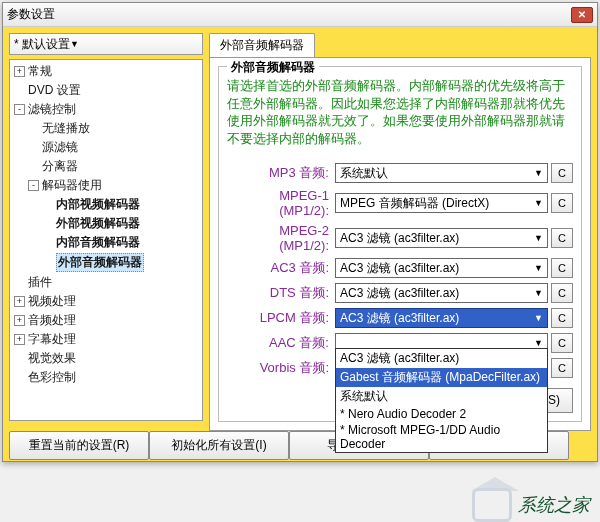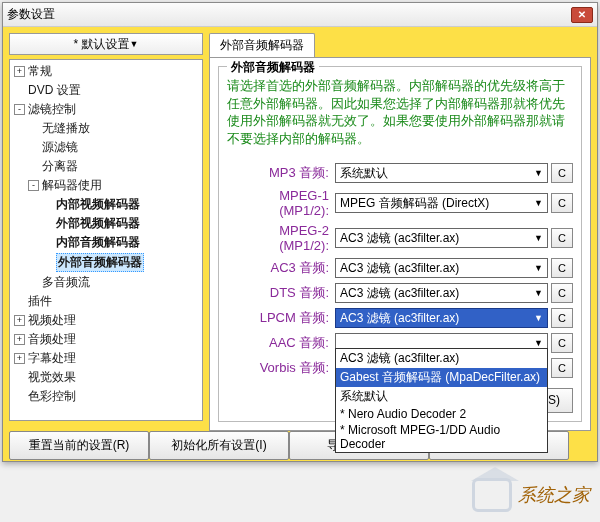--- a/index.html
+++ b/index.html
@@ -7,21 +7,21 @@
 
 .window { width: 596px; height: 460px; margin: 2px; background: #fde047; border: 1px solid #8a8a8a; box-shadow: 0 2px 6px rgba(0,0,0,0.3); }
 
 .titlebar { height: 24px; background: linear-gradient(#fcfcfc,#e8e8e8); border-bottom: 1px solid #ccc; display: flex; align-items: center; padding: 0 4px; font-size: 12px; }
 .titlebar .title { flex: 1; }
 .titlebar .close { width: 22px; height: 16px; background: #c94b3a; border: 1px solid #8a2a1a; border-radius: 2px; display: flex; align-items: center; justify-content: center; color: #fff; font-size: 10px; font-weight: bold; cursor: pointer; }
 
 .body { display: flex; height: 400px; padding: 6px; gap: 6px; }
 
 .left-col { width: 194px; display: flex; flex-direction: column; gap: 4px; }
-.preset-select { height: 22px; border: 1px solid #999; background: linear-gradient(#fff,#eee); font-size: 12px; padding: 0 4px; display: flex; align-items: center; justify-content: center; }
+.preset-select { height: 22px; border: 1px solid #999; background: linear-gradient(#fff,#eee); font-size: 12px; padding: 0 4px; display: flex; align-items: center; justify-content: flex-start; }
 .preset-select .arrow { font-size: 9px; }
 
 .tree { flex: 1; border: 1px solid #999; background: #fff; overflow: auto; font-size: 12px; padding: 2px 0; }
 .tree-node { padding: 1px 0 1px 4px; white-space: nowrap; display: flex; align-items: center; color: #1a1a1a; }
 .tree-node .exp { width: 11px; height: 11px; border: 1px solid #888; display: inline-flex; align-items: center; justify-content: center; font-size: 9px; line-height: 1; margin-right: 3px; cursor: pointer; background: #fff; }
 .tree-node.no-exp .exp { visibility: hidden; }
 .tree-node .lbl { cursor: pointer; }
 .tree-node.sel .lbl { background: #cce8ff; border: 1px dotted #3399ff; padding: 0 1px; }
 .ind1 { padding-left: 18px; } .ind2 { padding-left: 32px; font-weight: bold; }
 
@@ -44,21 +44,21 @@
 .dropdown { position: absolute; top: 20px; left: 0; right: 0; border: 1px solid #333; background: #fff; z-index: 10; font-size: 12px; }
 .dropdown .opt { padding: 1px 4px; cursor: pointer; }
 .dropdown .opt.hl { background: #3161c6; color: #fff; }
 
 .search-row { text-align: right; margin-top: 10px; }
 .search-btn { border: 1px solid #888; background: linear-gradient(#fdfdfd,#e8e8e8); font-size: 12px; padding: 3px 12px; cursor: pointer; }
 
 .footer { padding: 4px 6px; display: flex; }
 .footer button { border: 1px solid #888; background: linear-gradient(#fdfdfd,#e6e6e6); font-size: 12px; padding: 5px 0; cursor: pointer; border-radius: 2px; width: 140px; }
 
-.watermark { position: absolute; right: 10px; bottom: 10px; font-size: 18px; color: #a16207; font-style: italic; pointer-events: none; display: flex; align-items: center; gap: 6px; }
+.watermark { position: absolute; right: 10px; bottom: 0; font-size: 18px; color: #14532d; font-style: italic; pointer-events: none; display: flex; align-items: center; gap: 6px; }
 .watermark .house { width: 40px; height: 34px; border: 3px solid #cfd6e0; border-radius: 6px; position: relative; }
 .watermark .house::before { content:""; position:absolute; top:-14px; left:-4px; width:0; height:0; border-left:24px solid transparent; border-right:24px solid transparent; border-bottom:14px solid #cfd6e0; opacity:.7; }
 </style>
 </head>
 <body>
 
 <div class="window">
   <div class="titlebar">
     <span class="title">参数设置</span>
     <div class="close">✕</div>
@@ -107,24 +107,20 @@
             <span class="exp">+</span>
             <span class="lbl">外部视频解码器</span>
           </div>
           <div class="tree-node ind2 no-exp">
             <span class="exp">+</span>
             <span class="lbl">内部音频解码器</span>
           </div>
           <div class="tree-node ind2 no-exp sel">
             <span class="exp">+</span>
             <span class="lbl">外部音频解码器</span>
-          </div>
-          <div class="tree-node ind1 no-exp">
-            <span class="exp">+</span>
-            <span class="lbl">多音频流</span>
           </div>
           <div class="tree-node ind0 no-exp">
             <span class="exp">+</span>
             <span class="lbl">插件</span>
           </div>
           <div class="tree-node ind0">
             <span class="exp">+</span>
             <span class="lbl">视频处理</span>
           </div>
           <div class="tree-node ind0">

